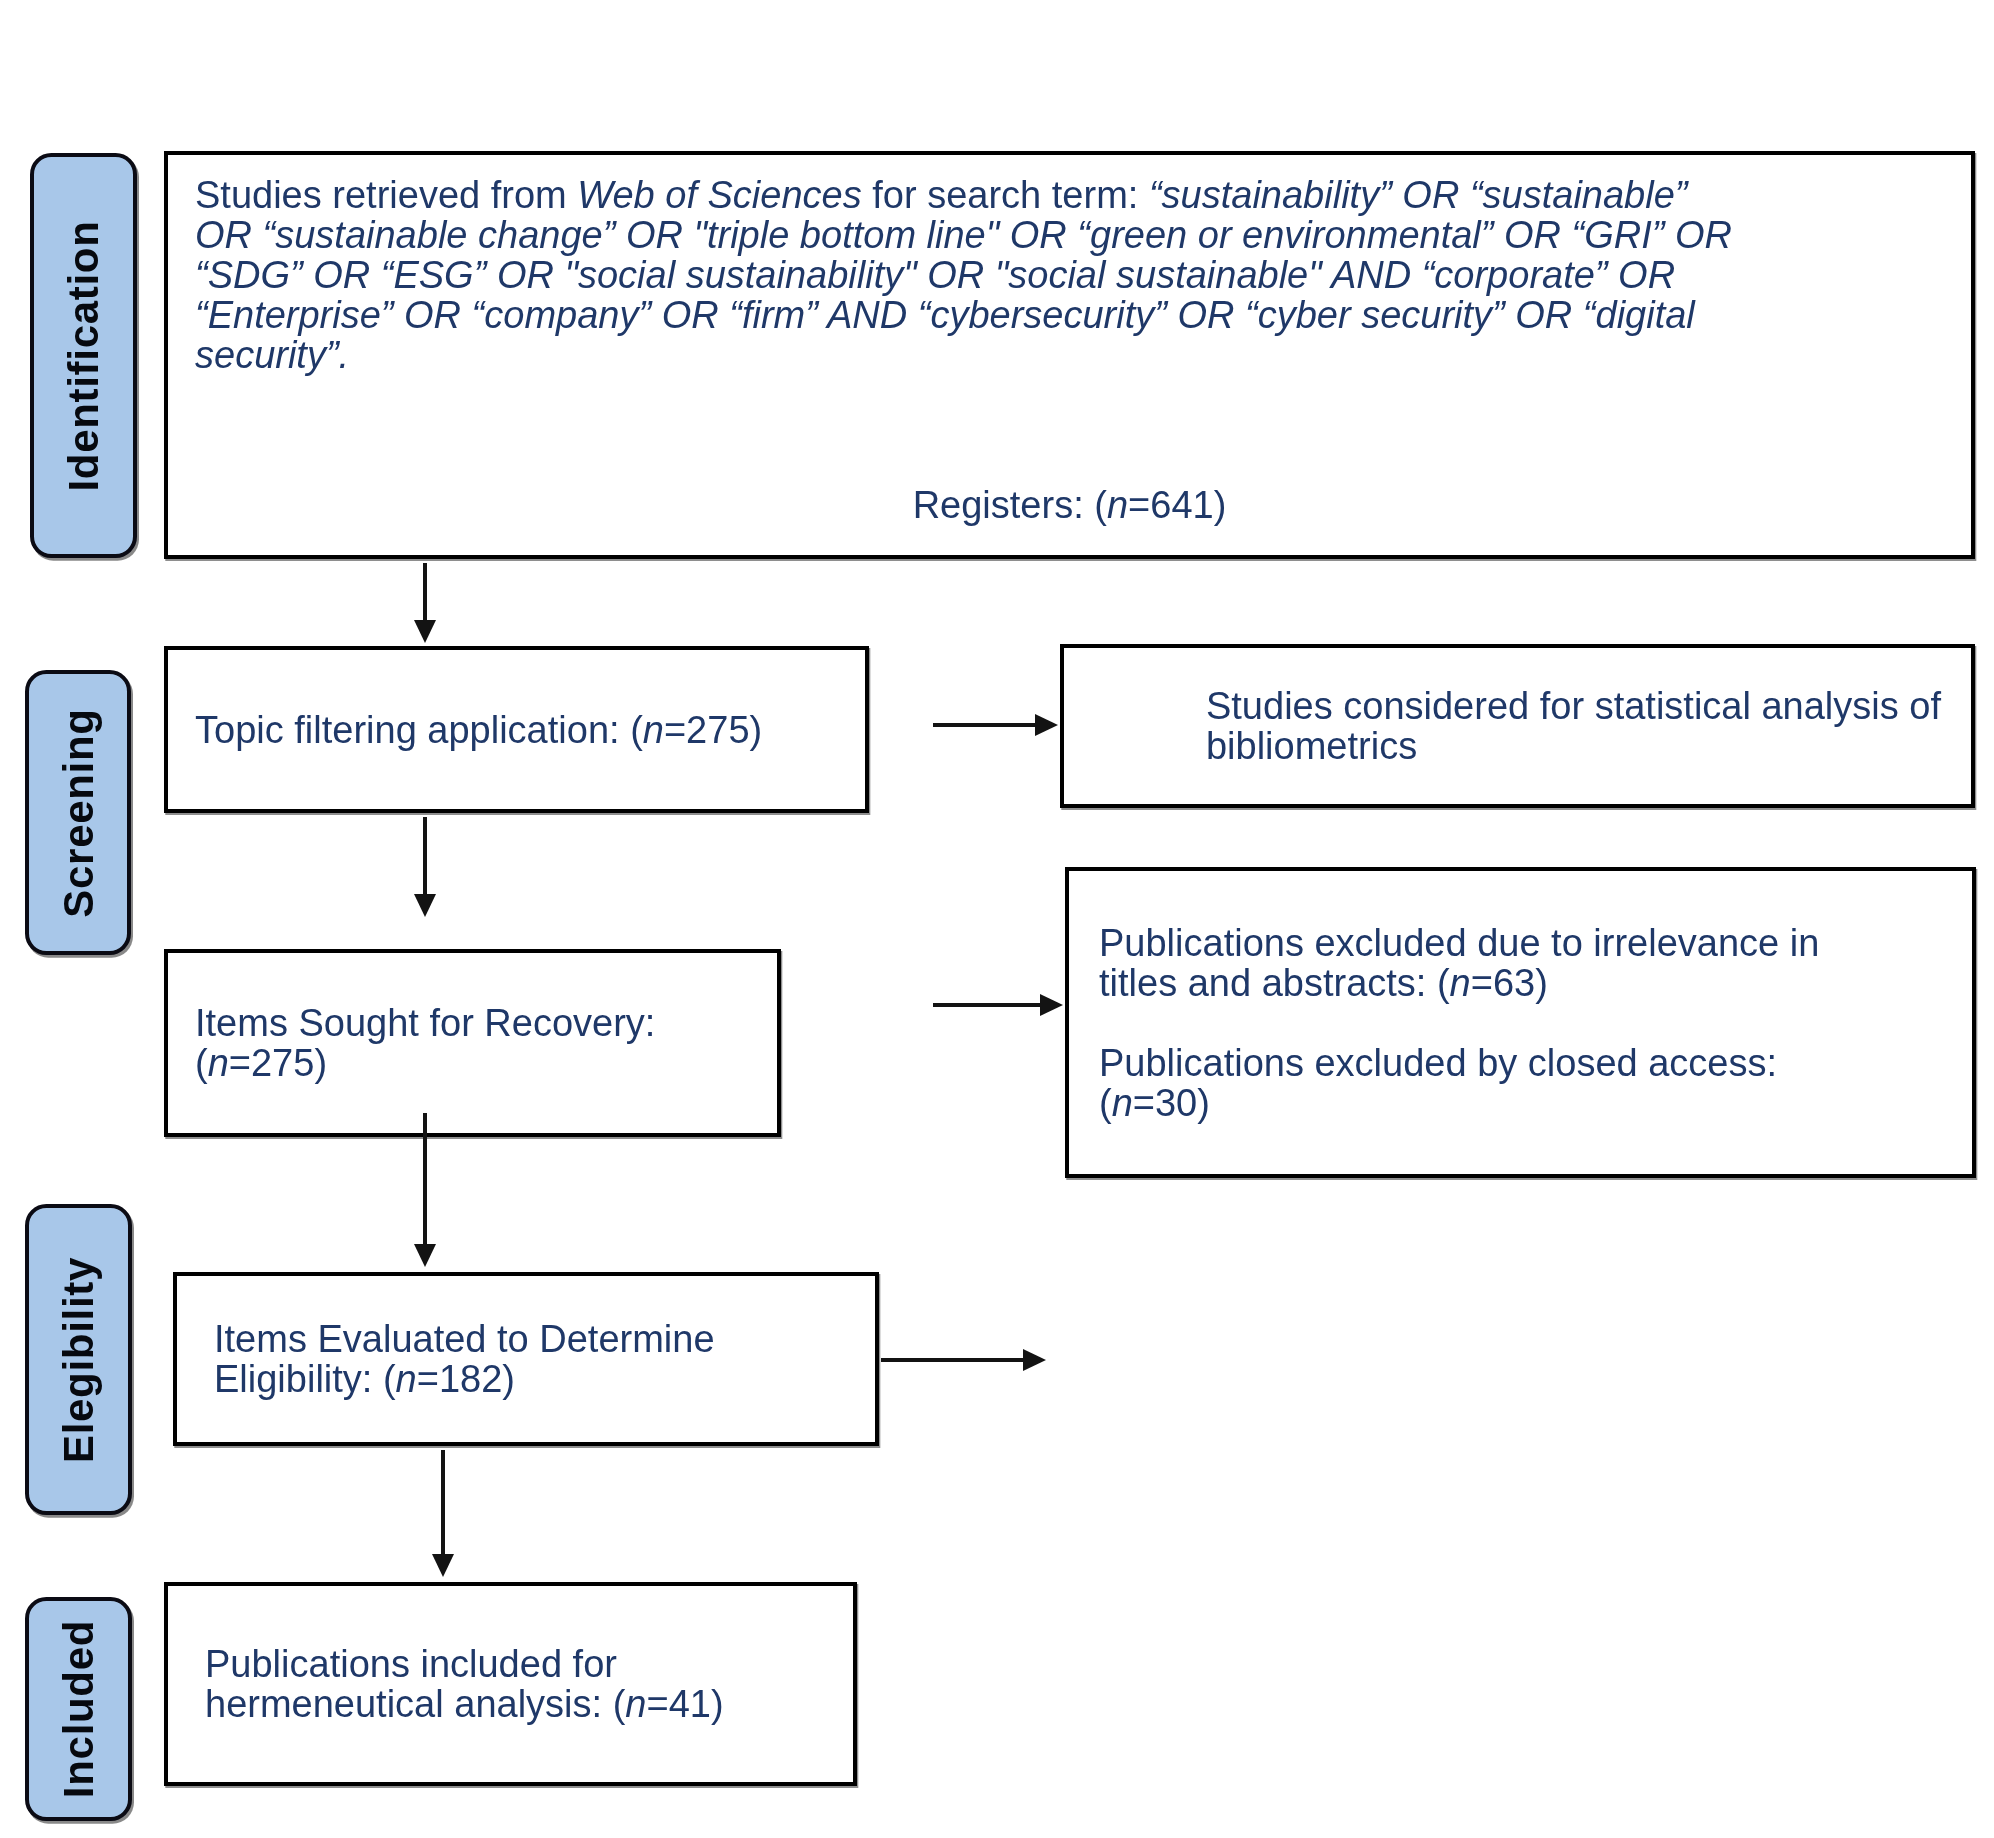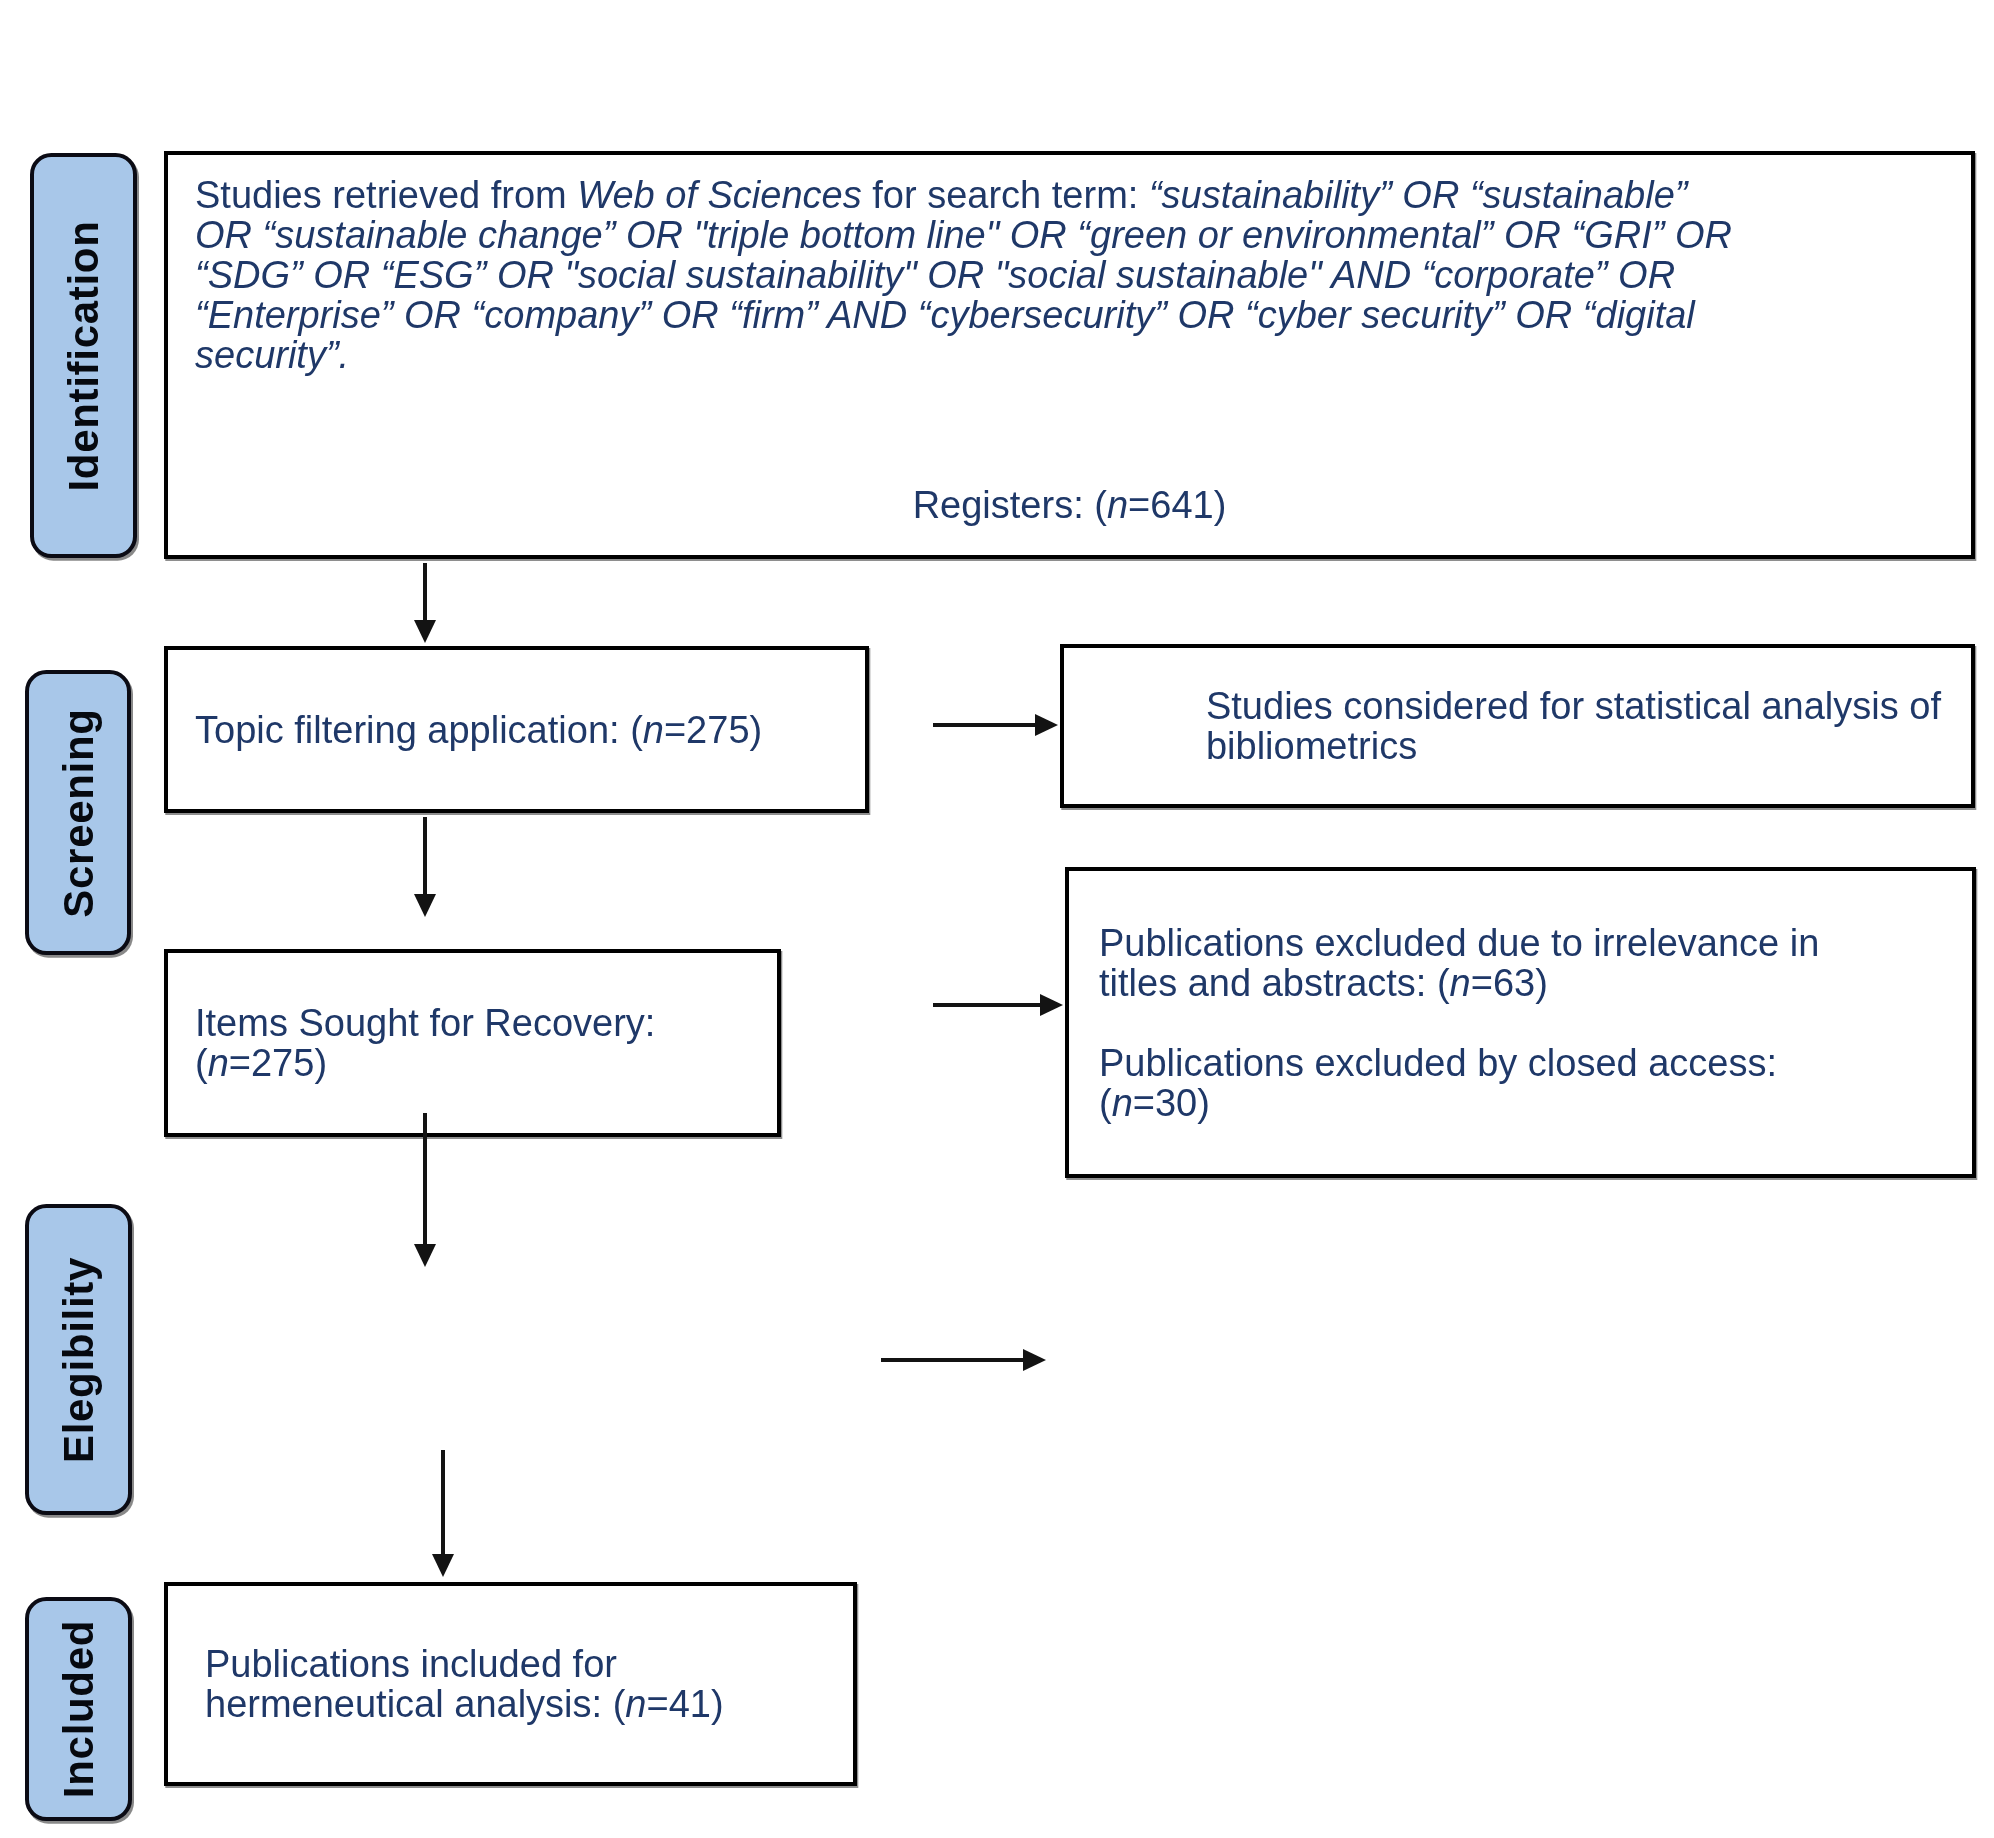--- a/index.html
+++ b/index.html
@@ -124,20 +124,24 @@
 (</span><i>n</i><span>=275)</span></div>
   </div>
   <div class="fbox vcenter" style="left:1065px;top:867px;width:911px;height:311px;padding:0 30px;">
     <div class="box-text"><span>Publications excluded due to irrelevance in
 titles and abstracts: (</span><i>n</i><span>=63)
 
 Publications excluded by closed access:
 (</span><i>n</i><span>=30)</span></div>
   </div>
 
+  <div class="fbox vcenter" style="left:173px;top:1272px;width:706px;height:174px;padding:0 37px;">
+    <div class="box-text"><span>Items Evaluated to Determine
+Eligibility: (</span><i>n</i><span>=182)</span></div>
+  </div>
 
   <div class="fbox vcenter" style="left:164px;top:1582px;width:693px;height:204px;padding:0 37px;">
     <div class="box-text"><span>Publications included for
 hermeneutical analysis: (</span><i>n</i><span>=41)</span></div>
   </div>
 
   <div class="arrow-v" style="left:413px;top:563px;width:23px;height:80px;"></div>
   <div class="arrow-v" style="left:413px;top:817px;width:23px;height:100px;"></div>
   <div class="arrow-v" style="left:413px;top:1113px;width:23px;height:154px;"></div>
   <div class="arrow-v" style="left:431px;top:1450px;width:23px;height:127px;"></div>

